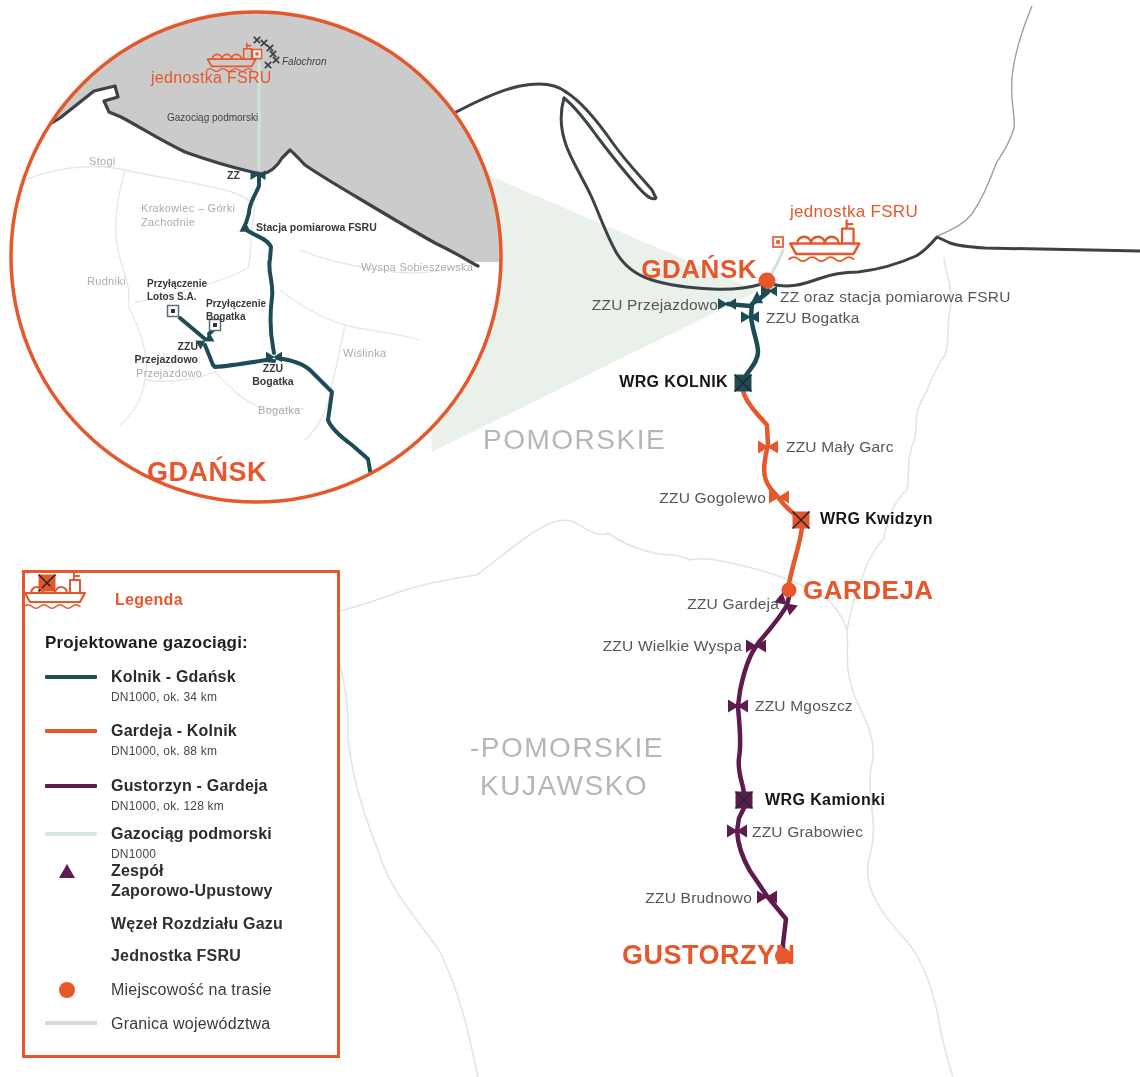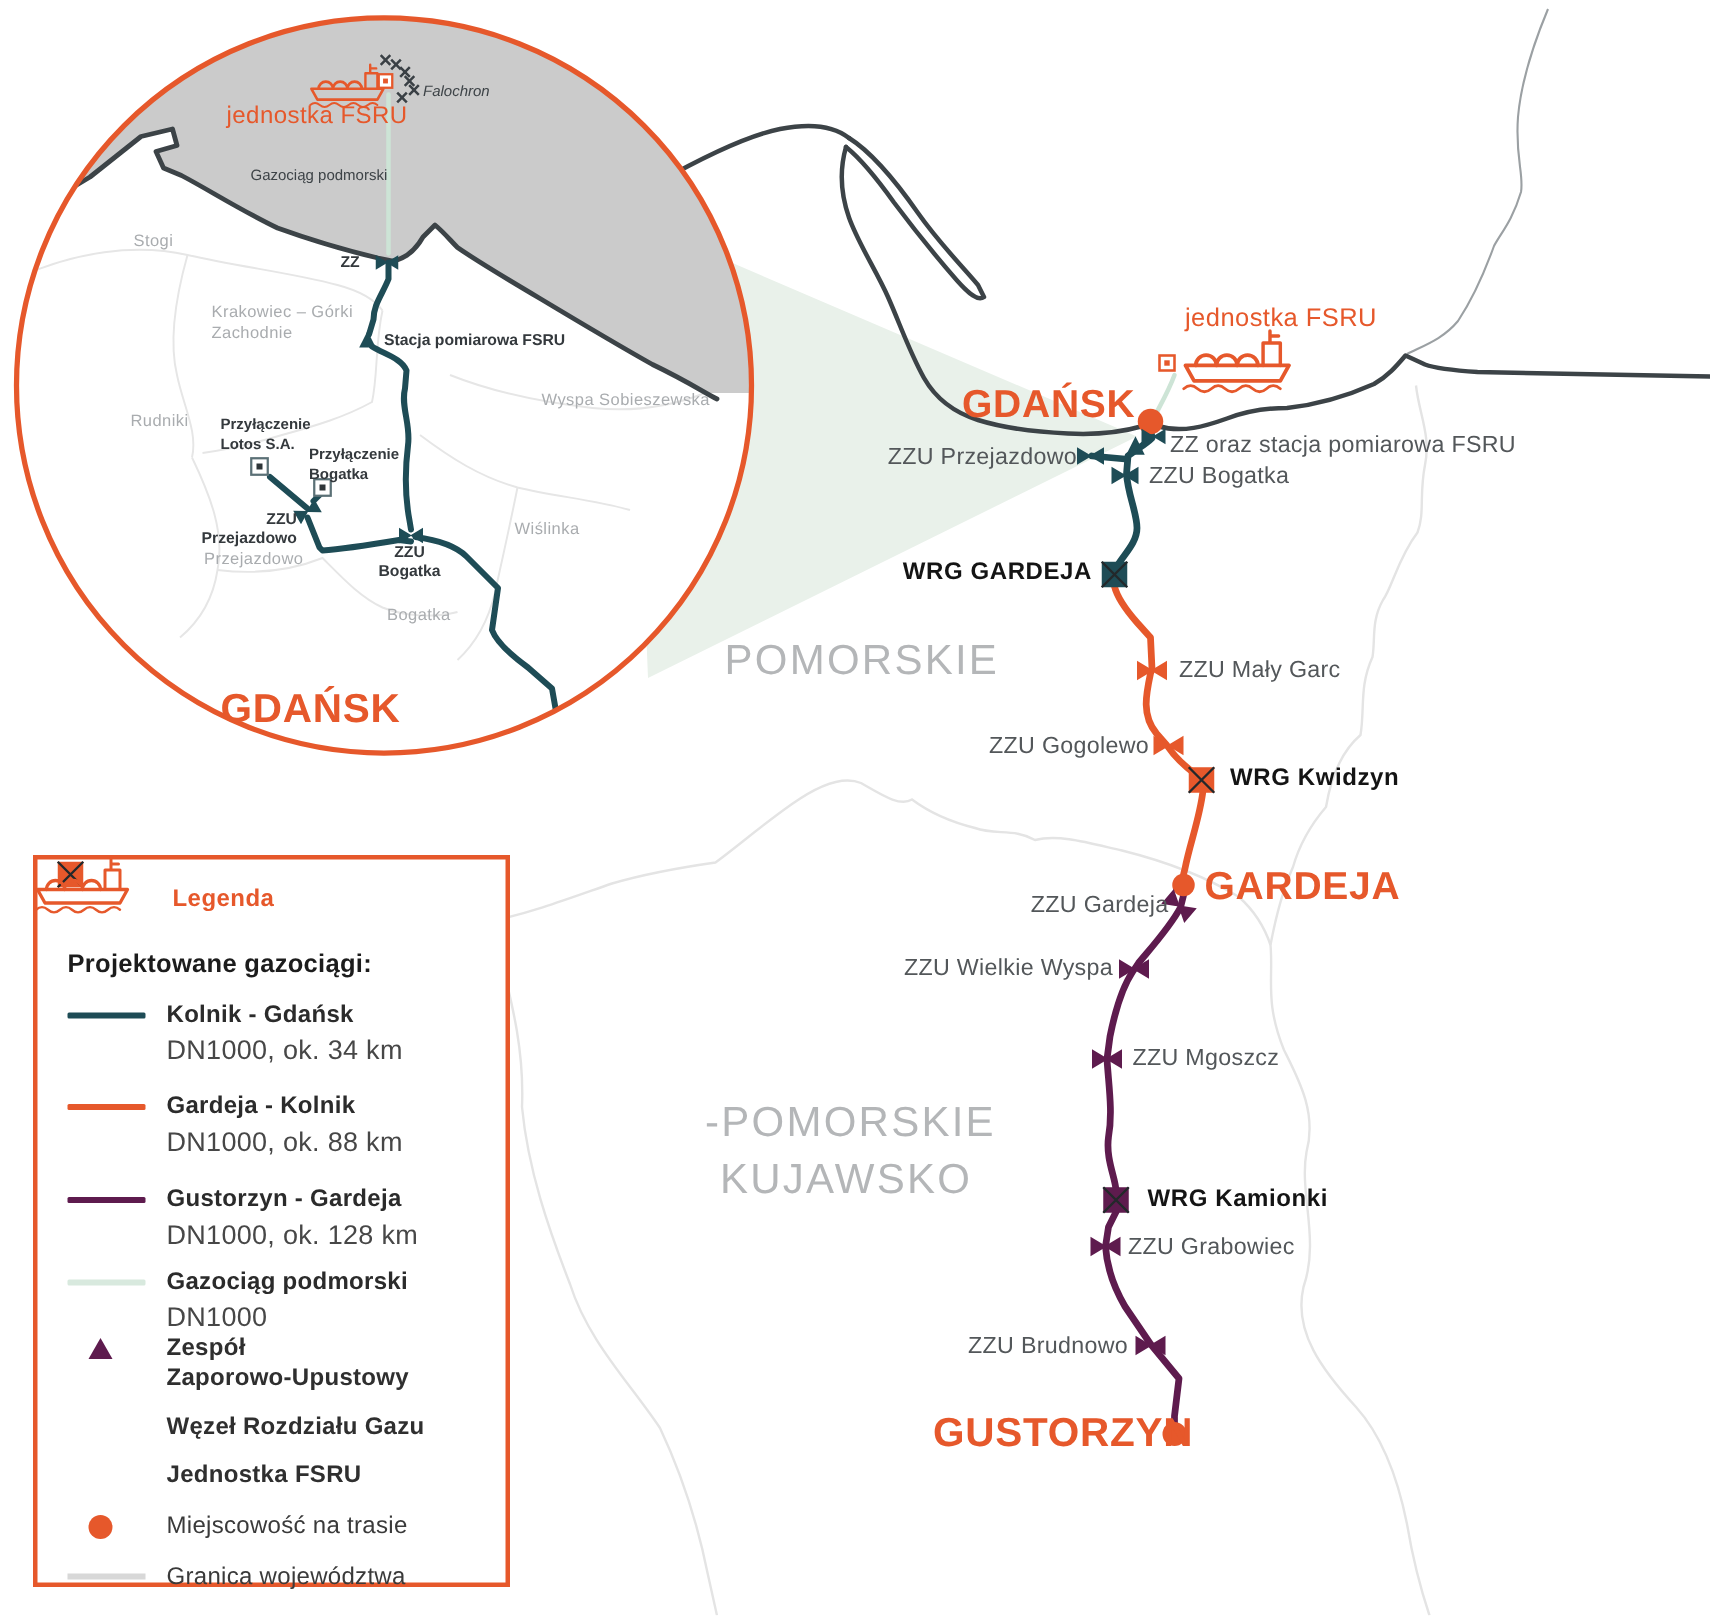--- a/index.html
+++ b/index.html
@@ -41,21 +41,21 @@
 
   
   .legend{position:absolute;left:22px;top:570px;width:318px;height:488px;box-sizing:border-box;
           border:3px solid var(--orange);background:#fff;padding:10px 8px 0 20px;z-index:5;}
   .legend-title{margin:8px 0 0 70px;font-size:16px;font-weight:700;color:var(--orange);letter-spacing:.3px;}
   .legend-section{margin-top:24px;font-size:17px;font-weight:700;color:#1C1C1C;letter-spacing:.2px;}
   .lrow{display:flex;align-items:flex-start;}
   .sw{flex:0 0 66px;display:flex;justify-content:flex-start;}
   .line-sw{width:52px;height:4px;margin-top:7px;border-radius:1px;}
   .lbl{font-size:16px;font-weight:700;color:#2B2B2B;line-height:1.18;letter-spacing:.2px;}
-  .sub{font-size:18px;color:#474747;margin-top:3px;letter-spacing:.2px;}
+  .sub{font-size:12px;color:#474747;margin-top:3px;letter-spacing:.2px;}
   .sym-lbl{font-size:16px;color:#2F2F2F;font-weight:600;line-height:1.25;letter-spacing:.2px;}
   .sym-lbl.light{font-weight:400;color:#3A3A3A;}
   .tri-sw{width:0;height:0;border-left:8px solid transparent;border-right:8px solid transparent;
           border-bottom:14px solid var(--purple);margin-left:14px;margin-top:3px;}
   .dot-sw{width:16px;height:16px;border-radius:50%;background:var(--orange);margin-left:14px;margin-top:2px;}
   .gline-sw{width:52px;height:4px;background:var(--granica);margin-top:7px;}
 </style>
 </head>
 <body>
 
@@ -189,21 +189,21 @@
     </g>
     <circle cx="256" cy="257" r="245" fill="none" stroke="var(--orange)" stroke-width="3.5"></circle>
   </g>
 </svg>
 
 <div class="lab fsru-label" style="left:790px;top:202px;">jednostka FSRU</div>
 <div class="lab city-label ralign" style="left:613px;top:254px;width:144px;">GDAŃSK</div>
 <div class="lab map-label" style="left:780px;top:288px;">ZZ oraz stacja pomiarowa FSRU</div>
 <div class="lab map-label ralign" style="left:570px;top:296px;width:148px;">ZZU Przejazdowo</div>
 <div class="lab map-label" style="left:766px;top:309px;">ZZU Bogatka</div>
-<div class="lab wrg-label ralign" style="left:586px;top:373px;width:142px;">WRG GARDEJA</div>
+<div class="lab wrg-label ralign" style="left:586px;top:373px;width:142px;">WRG KOLNIK</div>
 <div class="lab province-label" style="left:483px;top:424px;">POMORSKIE</div>
 <div class="lab map-label" style="left:786px;top:438px;">ZZU Mały Garc</div>
 <div class="lab map-label ralign" style="left:624px;top:489px;width:142px;">ZZU Gogolewo</div>
 <div class="lab wrg-label" style="left:820px;top:510px;">WRG Kwidzyn</div>
 <div class="lab city-label" style="left:803px;top:575px;">GARDEJA</div>
 <div class="lab map-label ralign" style="left:637px;top:595px;width:142px;">ZZU Gardeja</div>
 <div class="lab map-label ralign" style="left:572px;top:637px;width:170px;">ZZU Wielkie Wyspa</div>
 <div class="lab map-label" style="left:755px;top:697px;">ZZU Mgoszcz</div>
 <div class="lab province-label" style="left:470px;top:729px;line-height:1.35;white-space:normal;">
   <span style="display:block;">-POMORSKIE</span>

